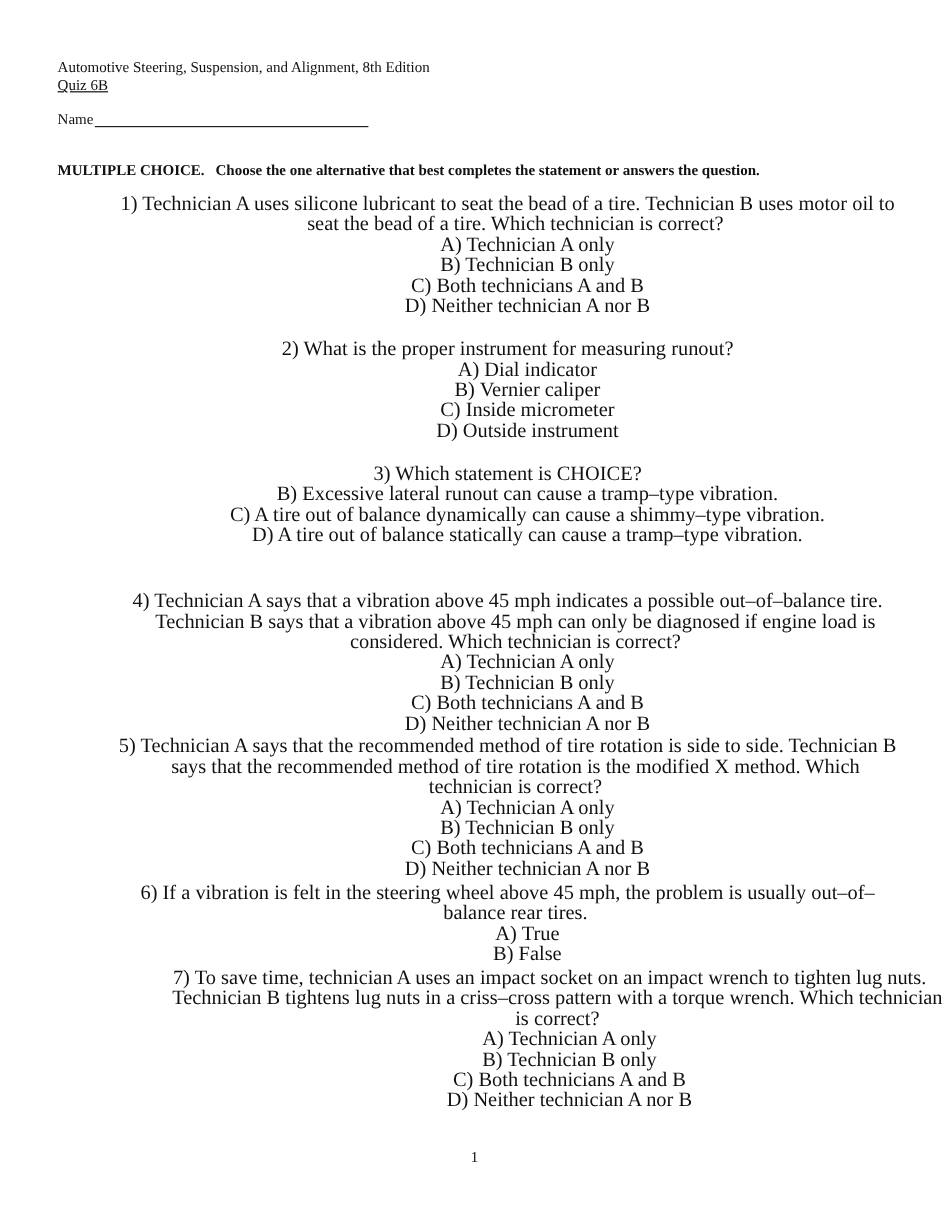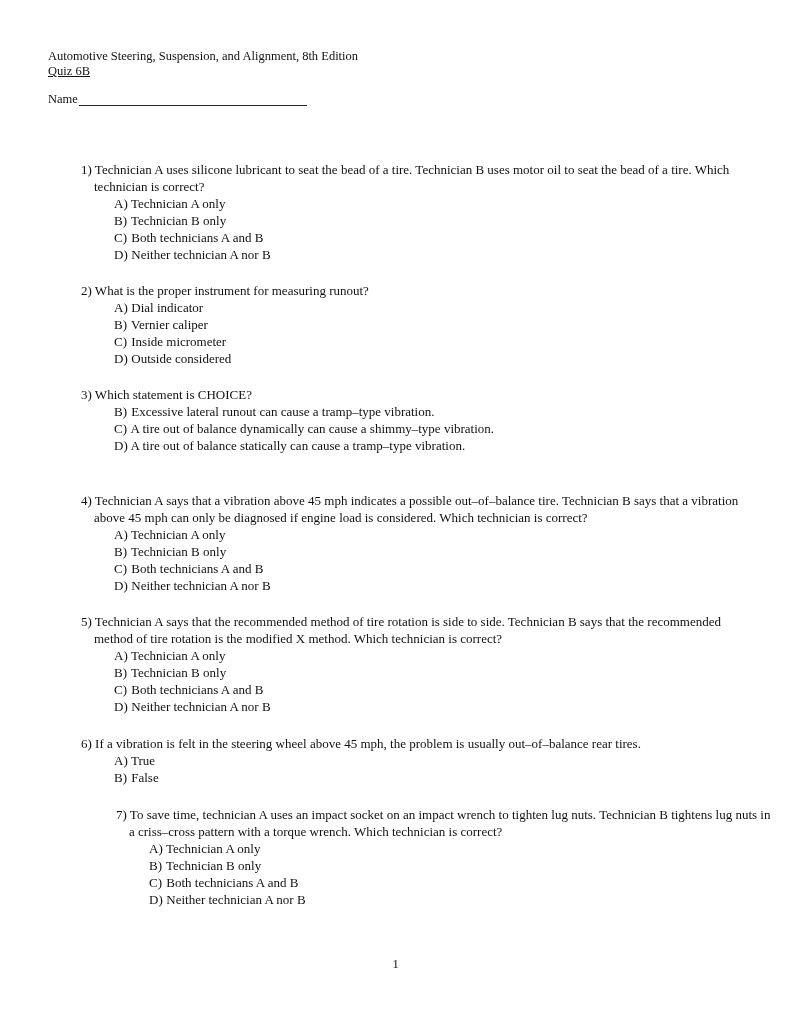--- a/index.html
+++ b/index.html
@@ -9,41 +9,45 @@
     color: #111111;
   }
   .page { position: absolute; left: 0; top: 0; width: 791px; height: 896px; }
   .hdr { position: absolute; left: 48px; font-size: 12.5px; line-height: 15px; }
   .hdr-title { top: 49px; }
   .hdr-quiz { top: 64px; text-decoration: underline; }
   .name-row { position: absolute; left: 48px; top: 92px; font-size: 12.5px; line-height: 15px; display: flex; align-items: center; }
   .name-line { display: inline-block; width: 228px; border-bottom: 1px solid #222; height: 12px; margin-left: 1px; }
   .instructions { position: absolute; left: 48px; top: 135px; font-size: 12.5px; font-weight: bold; line-height: 15px; white-space: nowrap; }
   .instructions .lead { margin-right: 6px; }
-  .question { position: absolute; left: 81px; width: 660px; font-size: 13px; line-height: 17px; }
+  .question { position: absolute; left: 93px; width: 660px; font-size: 17px; line-height: 17px; text-align: center; }
   .q-stem { text-indent: 0; padding-left: 13px; }
   .q-stem .num { margin-left: -13px; }
   .choices { margin: 0; padding: 0; list-style: none; }
   .choice { padding-left: 33px; line-height: 17px; white-space: nowrap; }
   .choice .letter { display: inline-block; min-width: 14px; }
   .page-number { position: absolute; left: 0; right: 0; top: 957px; text-align: center; font-size: 12.5px; }
 </style>
 </head>
 <body>
 
 <div class="page">
 
   <div class="hdr hdr-title">Automotive Steering, Suspension, and Alignment, 8th Edition</div>
   <div class="hdr hdr-quiz">Quiz 6B</div>
 
   <div class="name-row">
     <span>Name</span>
     <span class="name-line"></span>
   </div>
 
+  <div class="instructions">
+    <span class="lead">MULTIPLE CHOICE.</span>
+    <span>Choose the one alternative that best completes the statement or answers the question.</span>
+  </div>
 
   <div class="question" style="top:161px;">
     <div class="q-stem">
       <span class="num">1)</span>
       <span>Technician A uses silicone lubricant to seat the bead of a tire. Technician B uses motor oil to seat the bead of a tire. Which technician is correct?</span>
     </div>
     <ul class="choices">
       <li class="choice"><span class="letter">A)</span> <span>Technician A only</span></li>
       <li class="choice"><span class="letter">B)</span> <span>Technician B only</span></li>
       <li class="choice"><span class="letter">C)</span> <span>Both technicians A and B</span></li>
@@ -53,21 +57,21 @@
 
   <div class="question" style="top:282px;">
     <div class="q-stem">
       <span class="num">2)</span>
       <span>What is the proper instrument for measuring runout?</span>
     </div>
     <ul class="choices">
       <li class="choice"><span class="letter">A)</span> <span>Dial indicator</span></li>
       <li class="choice"><span class="letter">B)</span> <span>Vernier caliper</span></li>
       <li class="choice"><span class="letter">C)</span> <span>Inside micrometer</span></li>
-      <li class="choice"><span class="letter">D)</span> <span>Outside considered</span></li>
+      <li class="choice"><span class="letter">D)</span> <span>Outside instrument</span></li>
     </ul>
   </div>
 
   <div class="question" style="top:386px;">
     <div class="q-stem">
       <span class="num">3)</span>
       <span>Which statement is CHOICE?</span>
     </div>
     <ul class="choices">
       <li class="choice"><span class="letter">B)</span> <span>Excessive lateral runout can cause a tramp–type vibration.</span></li>

